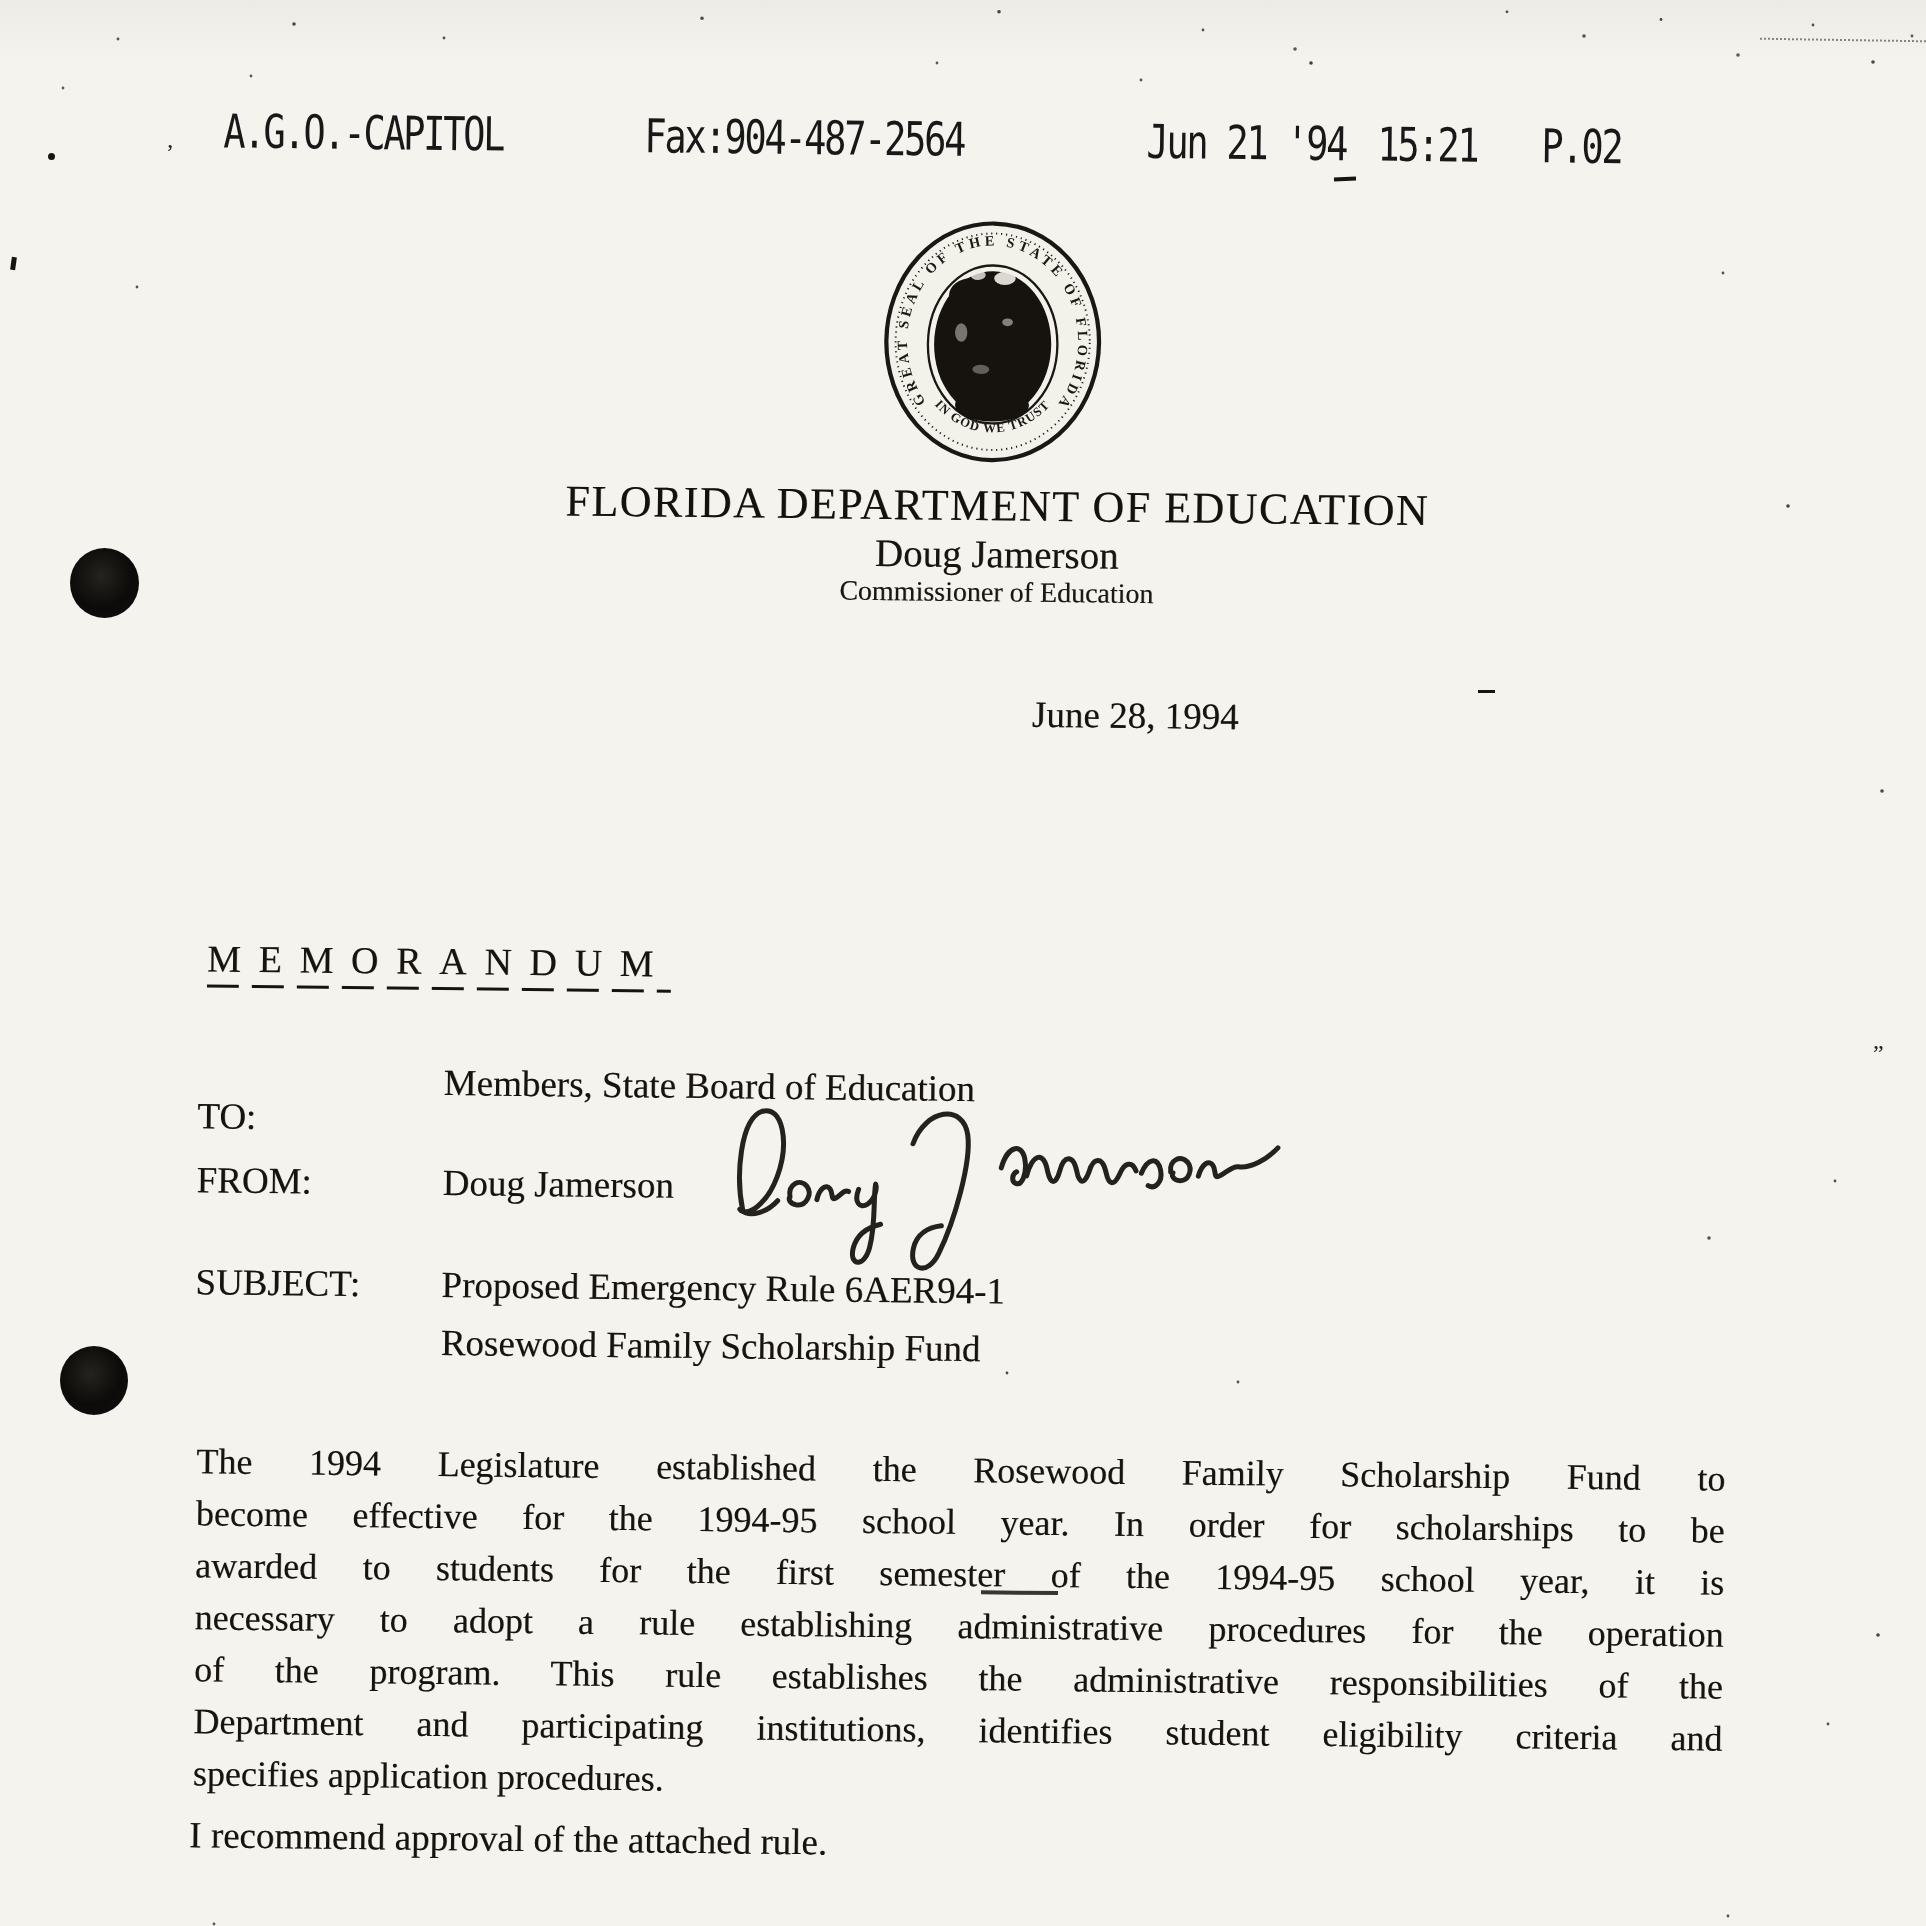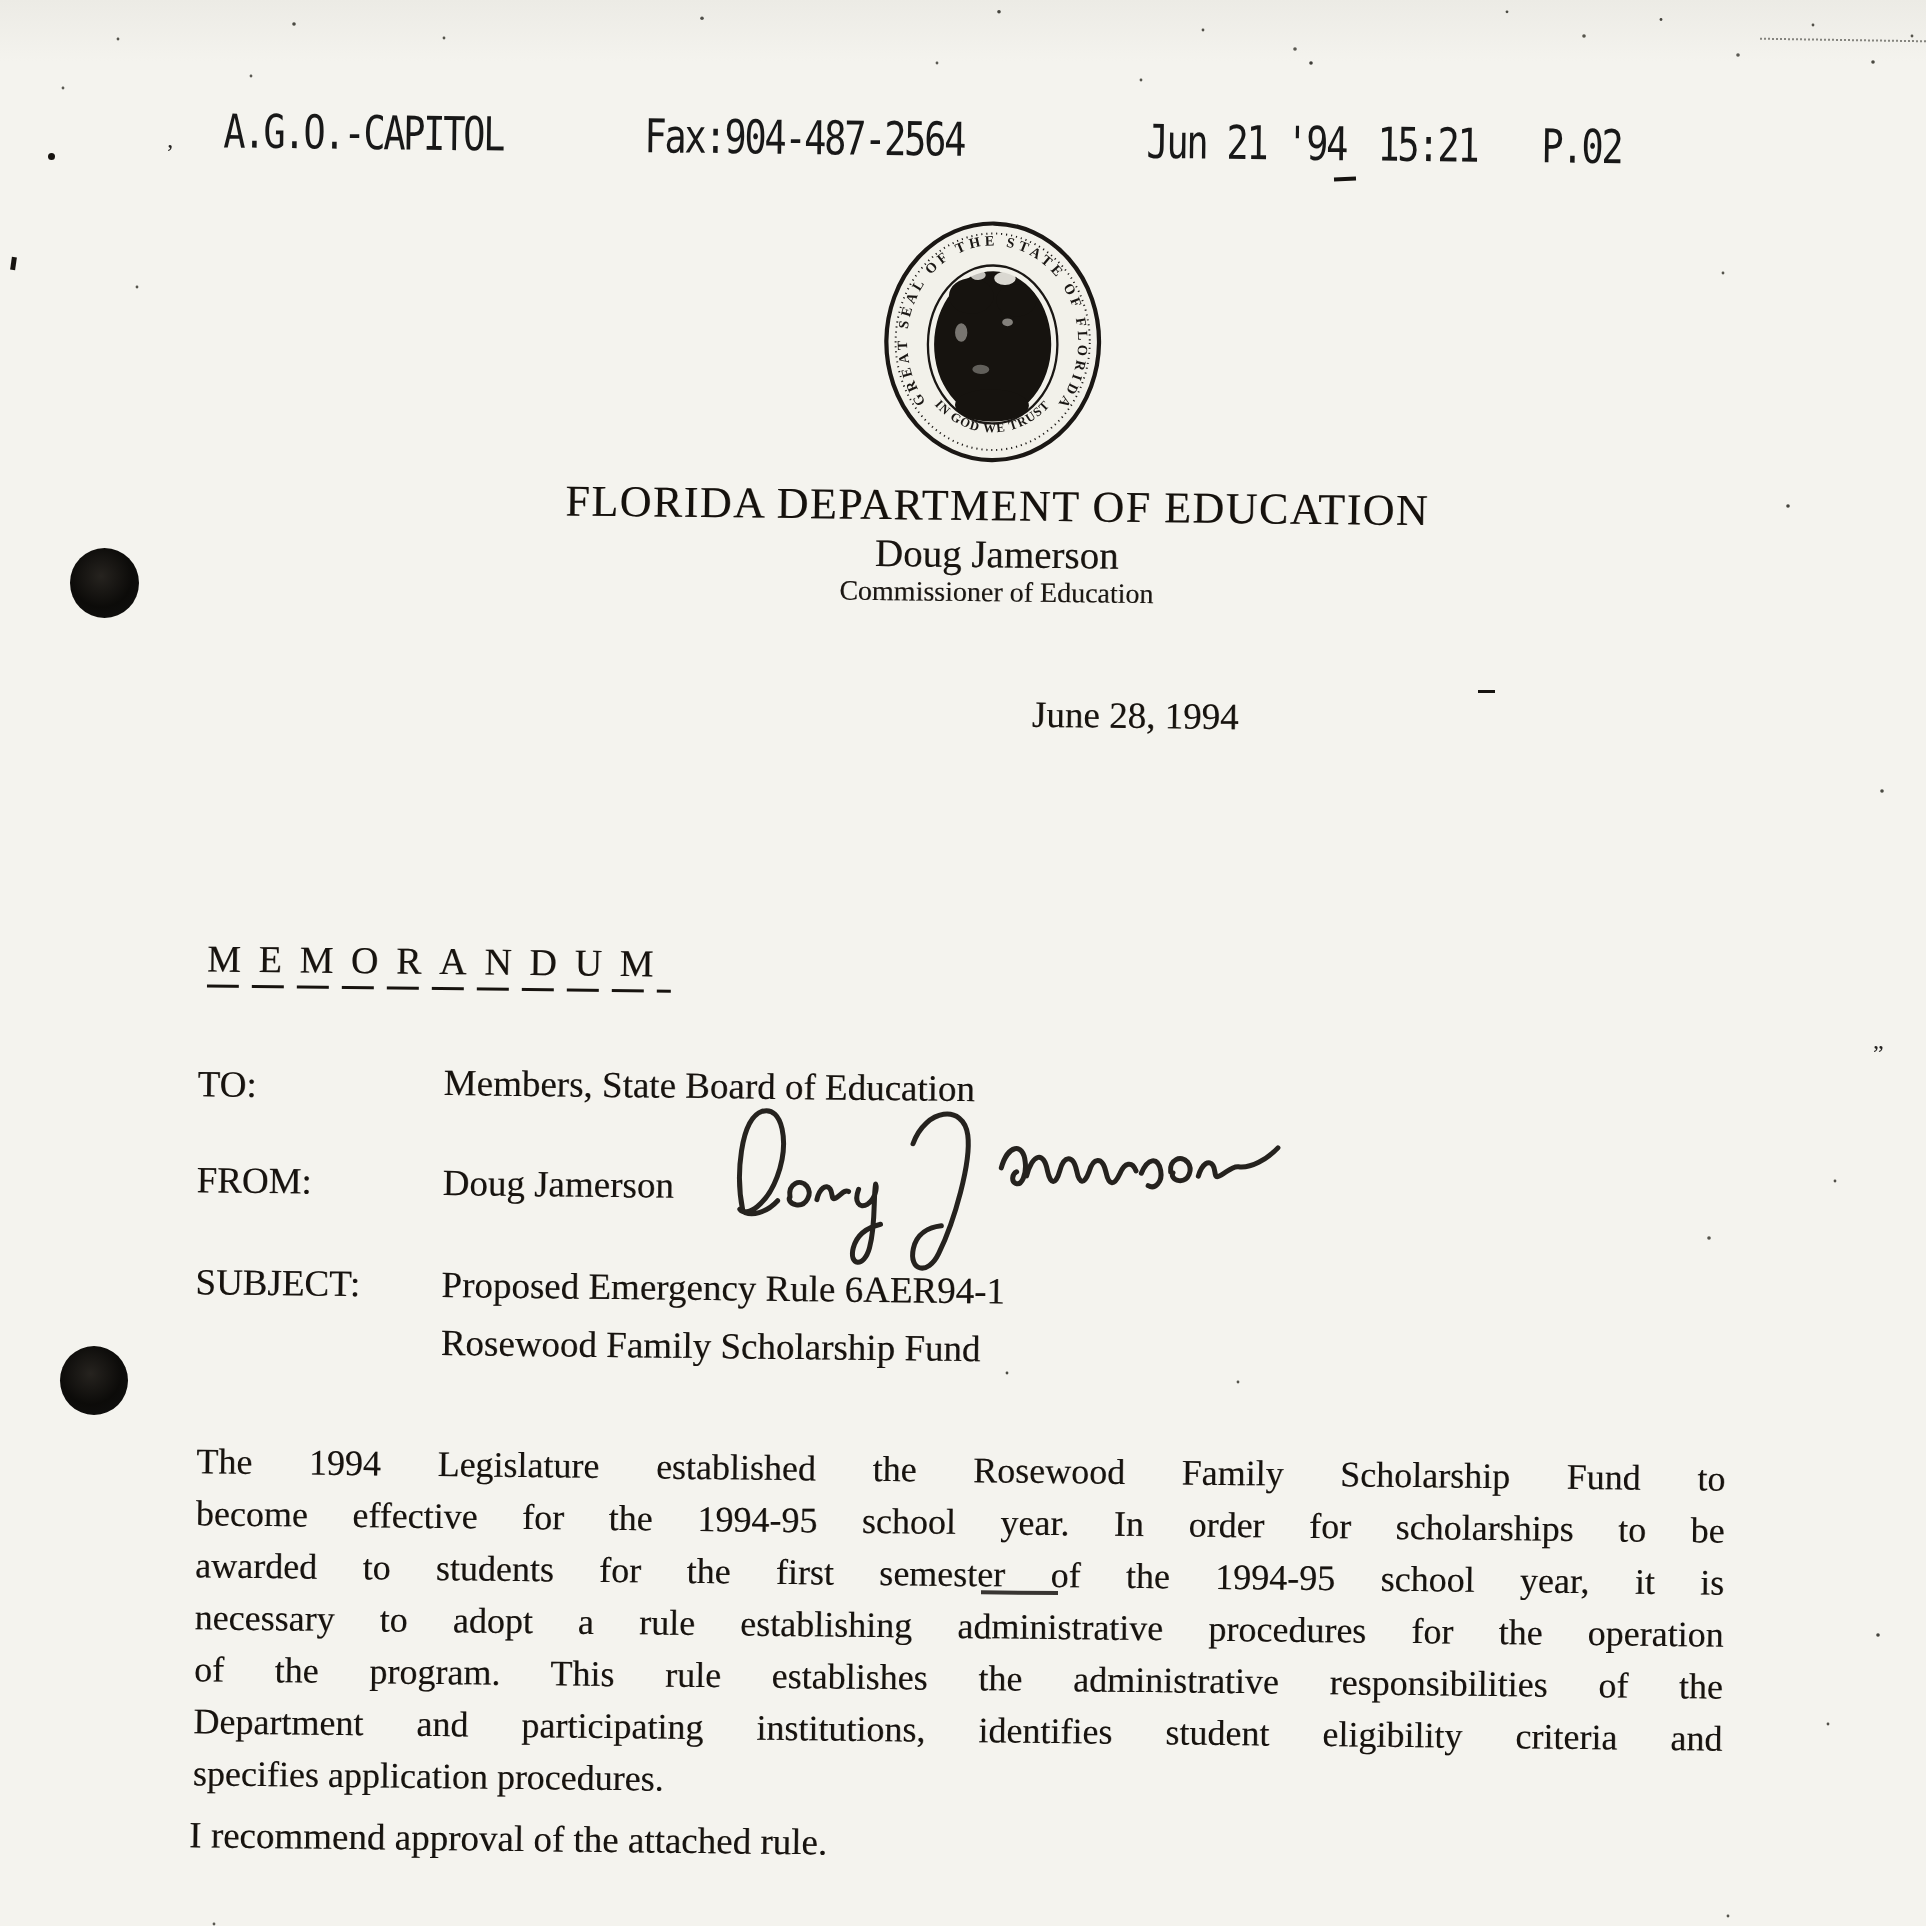--- a/index.html
+++ b/index.html
@@ -114,21 +114,21 @@
     </svg>
 
     <div class="dept tw">FLORIDA DEPARTMENT OF EDUCATION</div>
     <div class="lh-name tw">Doug Jamerson</div>
     <div class="lh-title tw">Commissioner of Education</div>
 
     <div class="memo-date tw">June 28, 1994</div>
     <div class="memo-heading tw">MEMORANDUM</div>
 
     <div>
-      <span class="field-label tw" style="top:1060px">TO:</span>
+      <span class="field-label tw" style="top:1092px">TO:</span>
       <span class="field-value tw" style="top:1056px">Members, State Board of Education</span>
     </div>
     <div>
       <span class="field-label tw" style="top:1156px">FROM:</span>
       <span class="field-value tw" style="top:1156px">Doug Jamerson</span>
     </div>
     <div>
       <span class="field-label tw" style="top:1258px">SUBJECT:</span>
       <span class="field-value tw" style="top:1258px">Proposed Emergency Rule 6AER94-1</span>
       <span class="field-value tw" style="top:1316px">Rosewood Family Scholarship Fund</span>

